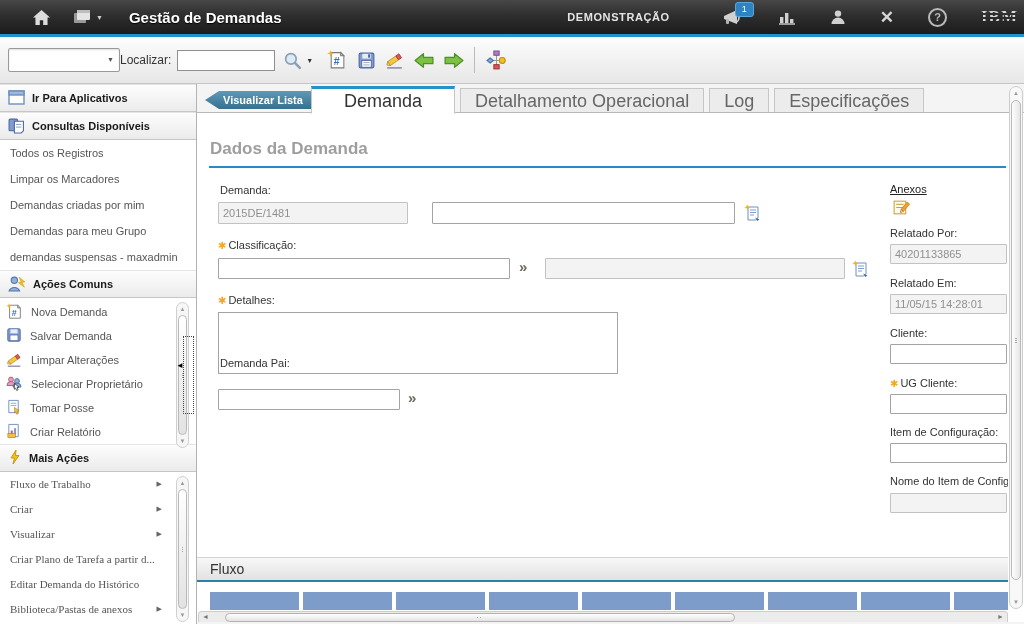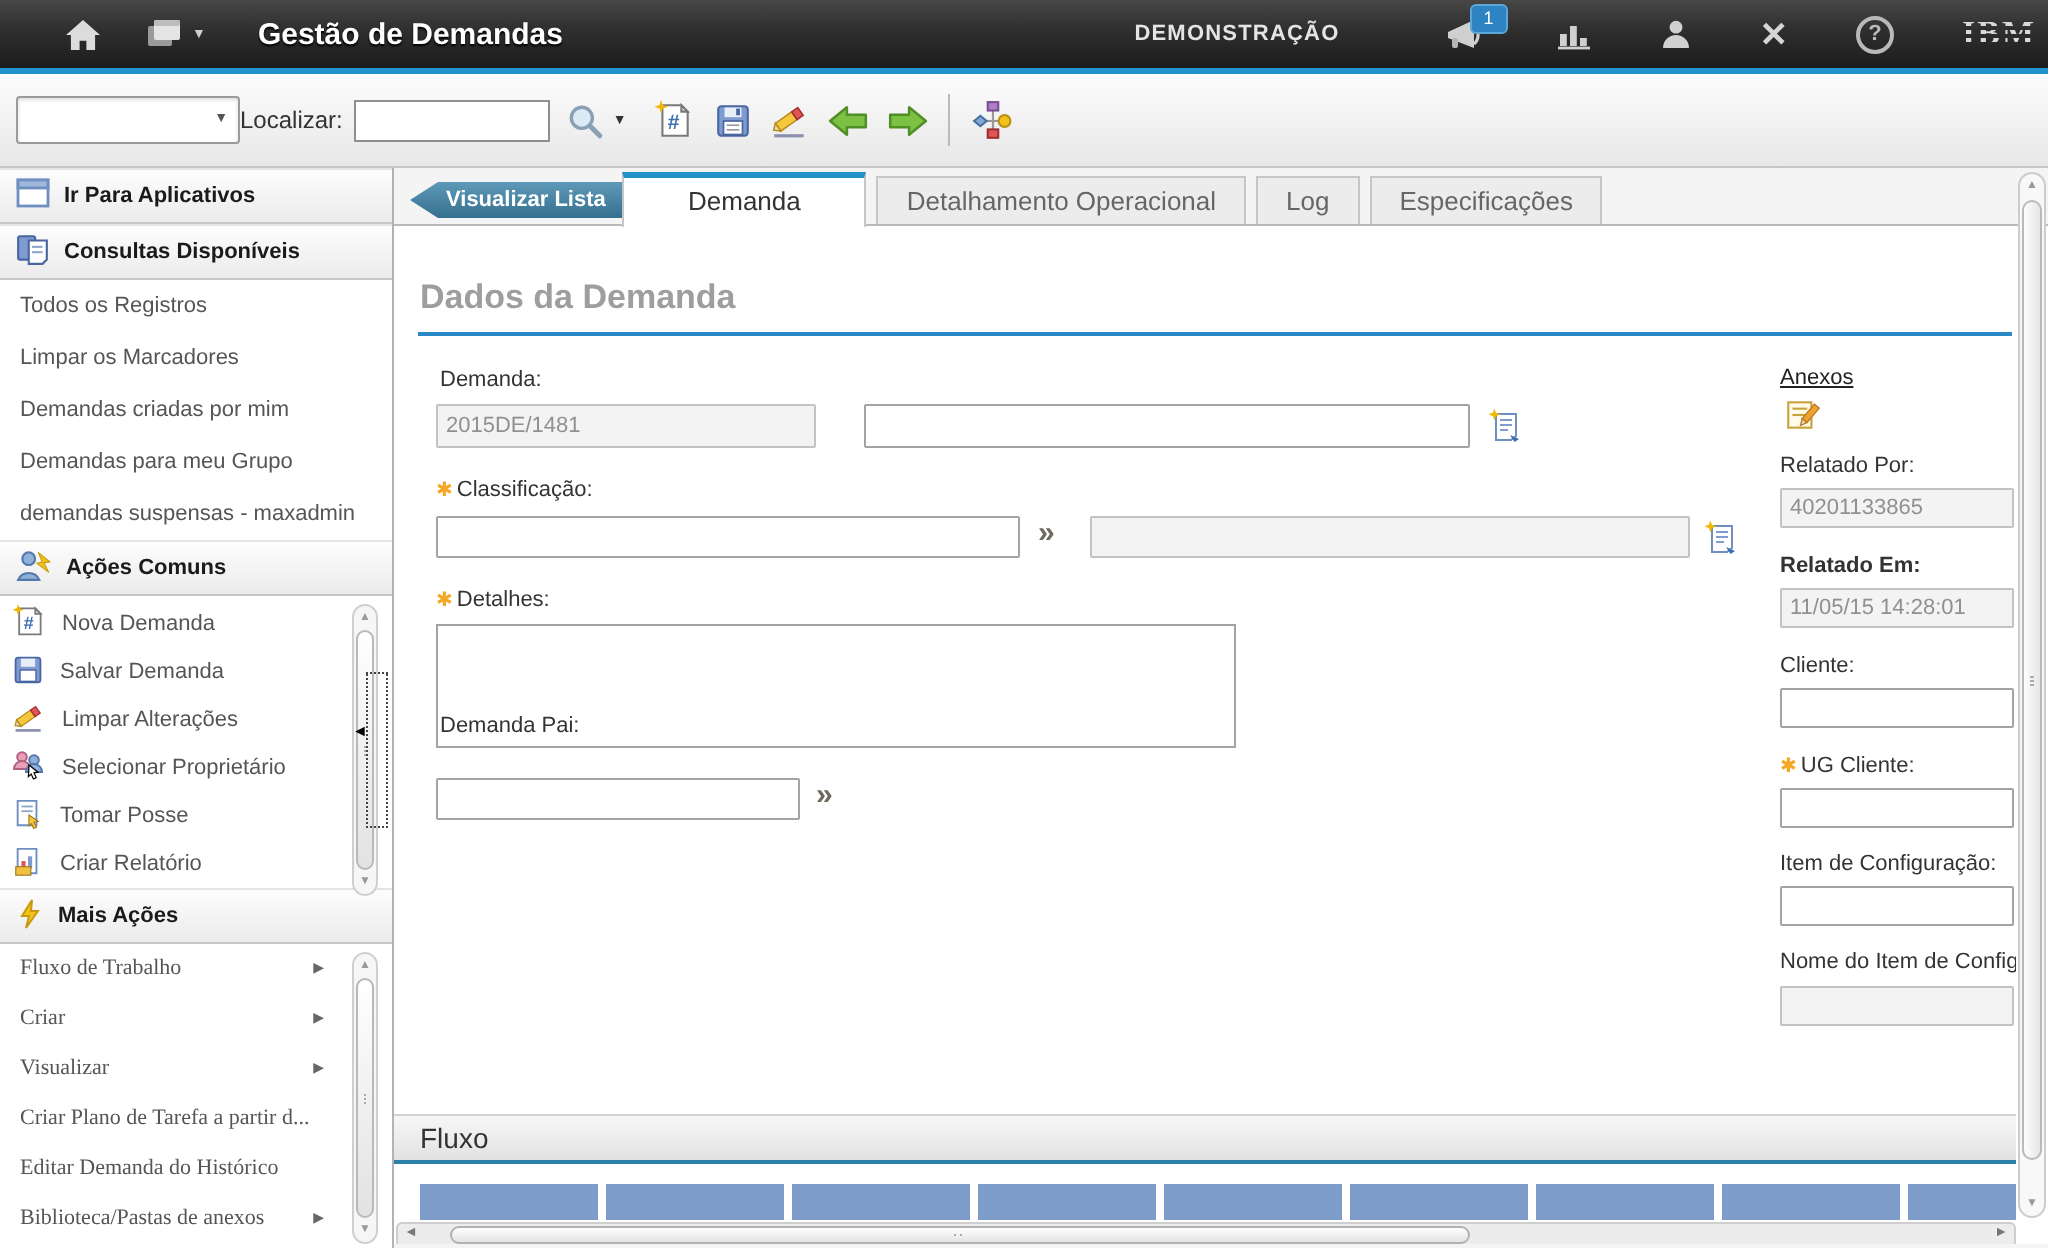--- a/index.html
+++ b/index.html
@@ -53,21 +53,21 @@
     background:repeating-linear-gradient(#aaa 0 1px,rgba(0,0,0,0) 1px 2px);}
   #collapse{position:absolute;left:183px;top:252px;width:9px;height:76px;border:1px dotted #444;}
   #collapse .arr{position:absolute;left:-8px;top:24px;font-size:8px;color:#000;}
 
   
   #main{position:absolute;left:197px;top:84px;right:0;bottom:0;background:#f4f4f4;}
   #viewlistbtn{position:absolute;left:8px;top:7px;height:18px;line-height:18px;padding:0 10px 0 18px;
     background:linear-gradient(#5e9ab8,#35708f);color:#fff;font-size:11px;font-weight:bold;
     clip-path:polygon(14px 0,100% 0,100% 100%,14px 100%,0 50%);}
   #tabs{position:absolute;left:114px;top:2px;display:flex;align-items:flex-end;gap:5px;}
-  .tab{height:24px;line-height:24px;padding:0 14px;background:#ececec;border:1px solid #c6c6c6;font-size:13px;color:#666;box-sizing:content-box;}
+  .tab{height:24px;line-height:24px;padding:0 14px;background:#ececec;border:1px solid #c6c6c6;font-size:18px;color:#666;box-sizing:content-box;}
   .tab.active{background:#fff;border-top:3px solid #2392c8;border-bottom:1px solid #fff;color:#333;padding:0 32px;z-index:3;position:relative;}
   #panel{position:absolute;left:0;top:28px;right:0;bottom:2px;background:#fff;border-top:1px solid #b9b9b9;overflow:hidden;}
   .lbl{position:absolute;font-size:11px;color:#333;white-space:nowrap;}
   .star{color:#f5a623;font-size:10px;margin-right:2px;}
   .inp{position:absolute;border:1px solid #a3a3a3;background:#fff;height:21px;font-size:11px;color:#555;
     padding:0 4px;box-sizing:border-box;border-radius:1px;}
   .inp.ro{background:#f3f3f3;border-color:#c2c2c2;color:#909090;}
   .chev{position:absolute;font-size:15px;font-weight:bold;color:#6f6a5e;}
   .fldicon{position:absolute;}
   #sectitle{position:absolute;left:13px;top:26px;font-size:17px;font-weight:bold;color:#9e9e9e;}
@@ -414,21 +414,21 @@
             <g transform="rotate(40 12 9)">
               <rect x="10.5" y="3.5" width="3" height="9" fill="#f0a030" stroke="#b87820" stroke-width=".6"></rect>
               <path d="M10.5 12.5 l1.5 3 1.5 -3 Z" fill="#e8d9b0" stroke="#b87820" stroke-width=".6"></path>
             </g>
           </svg>
       </span>
 
       <span class="lbl" style="left:693px;top:114px;">Relatado Por:</span>
       <input class="inp ro" style="left: 693px; top: 131px; width: 117px; height: 20px;" readonly="" value="40201133865">
 
-      <span class="lbl" style="left:693px;top:164px;font-weight:bold;">Relatado Em:</span>
+      <span class="lbl" style="left:693px;top:164px;">Relatado Em:</span>
       <input class="inp ro" style="left: 693px; top: 181px; width: 117px; height: 20px;" readonly="" value="11/05/15 14:28:01">
 
       <span class="lbl" style="left:693px;top:214px;">Cliente:</span>
       <input class="inp" style="left: 693px; top: 231px; width: 117px; height: 20px;" value="">
 
       <span class="lbl" style="left:693px;top:264px;"><span class="star">✱</span><span>UG Cliente:</span></span>
       <input class="inp" style="left: 693px; top: 281px; width: 117px; height: 20px;" value="">
 
       <span class="lbl" style="left:693px;top:313px;">Item de Configuração:</span>
       <input class="inp" style="left: 693px; top: 330px; width: 117px; height: 20px;" value="">

